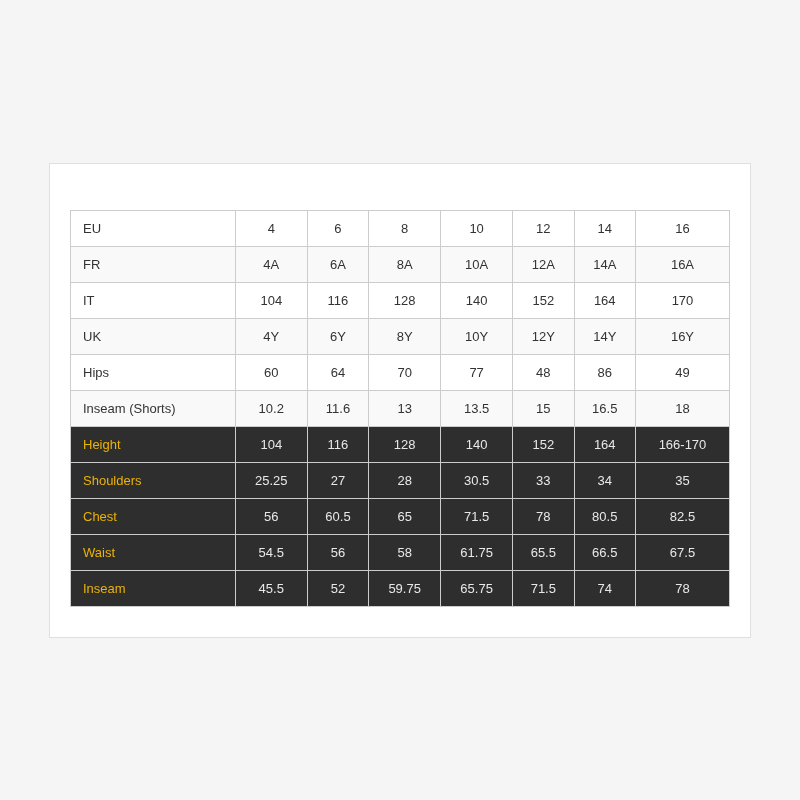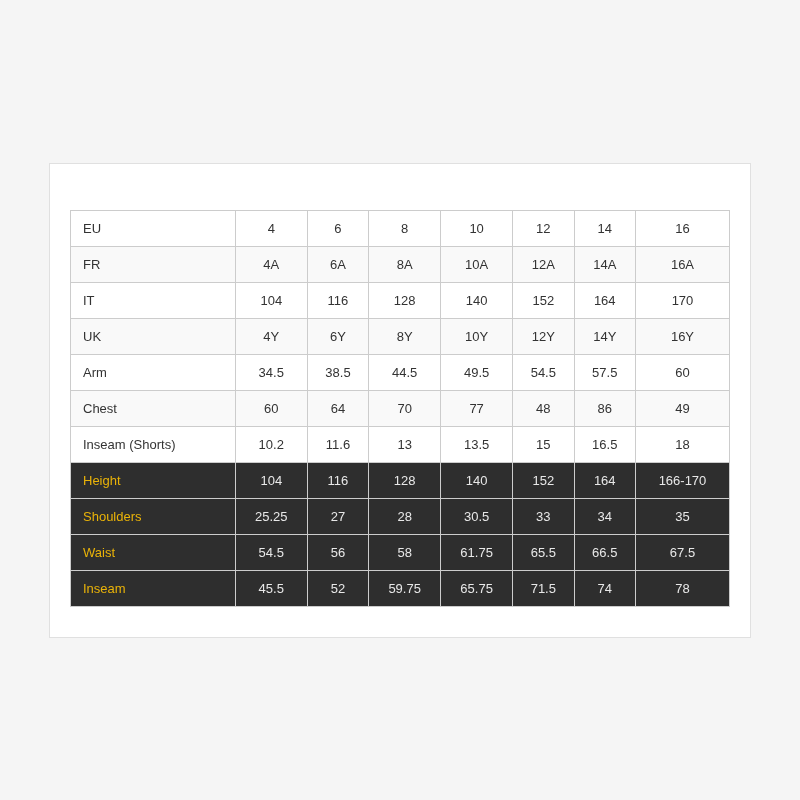--- a/index.html
+++ b/index.html
@@ -120,31 +120,21 @@
           <td>UK</td>
           <td>4Y</td>
           <td>6Y</td>
           <td>8Y</td>
           <td>10Y</td>
           <td>12Y</td>
           <td>14Y</td>
           <td>16Y</td>
         </tr>
         <tr>
-          <td>Arm</td>
-          <td>34.5</td>
-          <td>38.5</td>
-          <td>44.5</td>
-          <td>49.5</td>
-          <td>54.5</td>
-          <td>57.5</td>
-          <td>60</td>
-        </tr>
-        <tr>
-          <td>Chest</td>
+          <td>Hips</td>
           <td>60</td>
           <td>64</td>
           <td>70</td>
           <td>77</td>
           <td>48</td>
           <td>86</td>
           <td>49</td>
         </tr>
         <tr>
           <td>Inseam (Shorts)</td>
@@ -170,20 +160,30 @@
           <td>Shoulders</td>
           <td>25.25</td>
           <td>27</td>
           <td>28</td>
           <td>30.5</td>
           <td>33</td>
           <td>34</td>
           <td>35</td>
         </tr>
         <tr class="dark-row">
+          <td>Chest</td>
+          <td>56</td>
+          <td>60.5</td>
+          <td>65</td>
+          <td>71.5</td>
+          <td>78</td>
+          <td>80.5</td>
+          <td>82.5</td>
+        </tr>
+        <tr class="dark-row">
           <td>Waist</td>
           <td>54.5</td>
           <td>56</td>
           <td>58</td>
           <td>61.75</td>
           <td>65.5</td>
           <td>66.5</td>
           <td>67.5</td>
         </tr>
         <tr class="dark-row">

